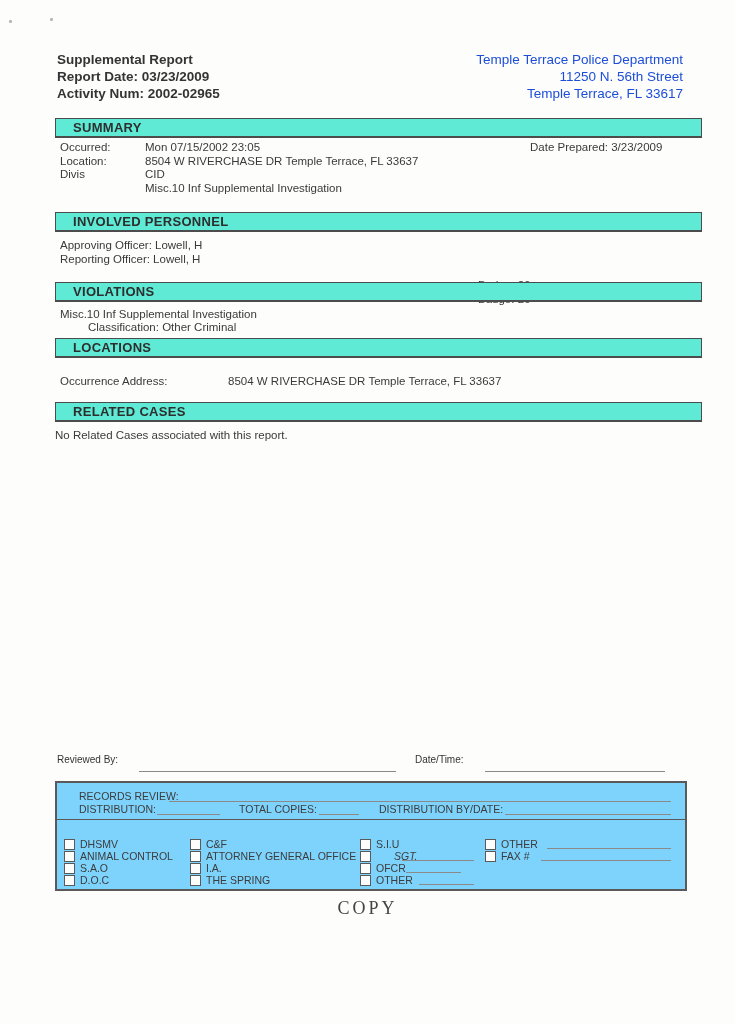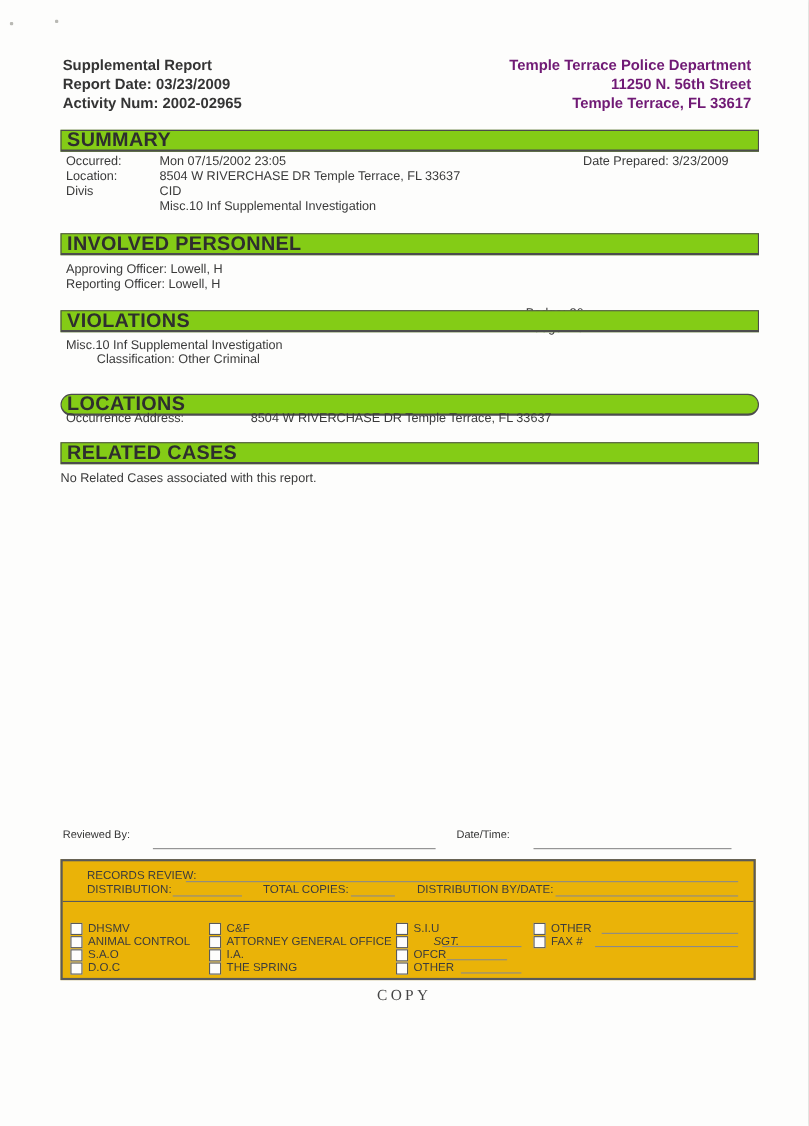--- a/index.html
+++ b/index.html
@@ -8,56 +8,56 @@
     width:735px;height:1024px;
     background:#fdfdfc;
     font-family:"Liberation Sans","DejaVu Sans",sans-serif;
     color:#333;
     overflow:hidden;
     box-shadow:0 0 4px rgba(0,0,0,.25);
   }
   .abs{position:absolute;}
   
   .hdr-left{left:57px;top:51px;font-size:13.5px;font-weight:bold;line-height:17px;color:#343434;}
-  .hdr-right{right:52px;top:51px;font-size:13.5px;font-weight:bold;line-height:17px;text-align:right;color:#701a75;}
+  .hdr-right{right:52px;top:51px;font-size:13.5px;font-weight:normal;line-height:17px;text-align:right;color:#1d4ed8;}
   
   .secbar{
     left:55px;width:628px;height:17px;
     border:1px solid #4c4c4c;
     border-bottom:2px solid #4c4c4c;
-    background:#84cc16;
-    font-size:18px;font-weight:bold;color:#2e2e2e;
-    padding-left:5px;line-height:17px;
+    background:#5eead4;
+    font-size:13px;font-weight:bold;color:#2e2e2e;
+    padding-left:17px;line-height:17px;
     letter-spacing:.3px;
   }
   .body-txt{font-size:11.5px;color:#3a3a3a;white-space:nowrap;}
   .lbl{position:absolute;left:60px;}
   .val{position:absolute;left:145px;}
   .badge{position:absolute;left:478px;margin-top:40px;}
   .row{position:absolute;left:0;width:610px;height:14px;}
   
   .review-lbl{font-size:10px;color:#333;}
   .sigline{border-bottom:1.5px solid #8a8a8a;height:1px;}
   
   .distbox{
     left:55px;top:781px;width:628px;height:106px;
     border:2px solid #5a5a5a;
-    background:#eab308;
+    background:#7dd3fc;
   }
   .dist-txt{font-size:10.5px;color:#3c3c3c;white-space:nowrap;}
   .fieldline{border-bottom:1.2px solid #8a8a8a;height:1px;position:absolute;}
   .divider{position:absolute;left:0;width:628px;top:36px;border-top:1.5px solid #5a5a5a;}
   .cb{
     position:absolute;width:9px;height:9px;
     border:1.2px solid #5a5a5a;background:#fdfdfc;
   }
   .cb-lbl{position:absolute;font-size:10.5px;color:#3c3c3c;white-space:nowrap;}
   .copy{
     font-family:"Liberation Serif","DejaVu Serif",serif;
-    font-size:14px;color:#454545;letter-spacing:3px;
+    font-size:18px;color:#454545;letter-spacing:3px;
   }
   .speck{position:absolute;width:3px;height:3px;background:#b9b9b4;border-radius:1px;}
 </style>
 </head>
 <body>
 
 <div class="page">
 
   <div class="speck" style="left:9px;top:20px;"></div>
   <div class="speck" style="left:50px;top:18px;"></div>
@@ -102,21 +102,21 @@
   </div>
 
   <div class="abs secbar" style="top:282px;">VIOLATIONS</div>
   <div class="row body-txt" style="top:308px;">
     <span class="lbl">Misc.10 Inf Supplemental Investigation</span>
   </div>
   <div class="row body-txt" style="top:321px;">
     <span class="abs" style="left:88px;">Classification: Other Criminal</span>
   </div>
 
-  <div class="abs secbar" style="top:358px;border-radius:10px;">LOCATIONS</div>
+  <div class="abs secbar" style="top:338px;">LOCATIONS</div>
   <div class="row body-txt" style="top:375px;">
     <span class="lbl">Occurrence Address:</span>
     <span class="abs" style="left:228px;">8504 W RIVERCHASE DR Temple Terrace, FL 33637</span>
   </div>
 
   <div class="abs secbar" style="top:402px;">RELATED CASES</div>
   <div class="row body-txt" style="top:429px;">
     <span class="abs" style="left:55px;">No Related Cases associated with this report.</span>
   </div>
 

